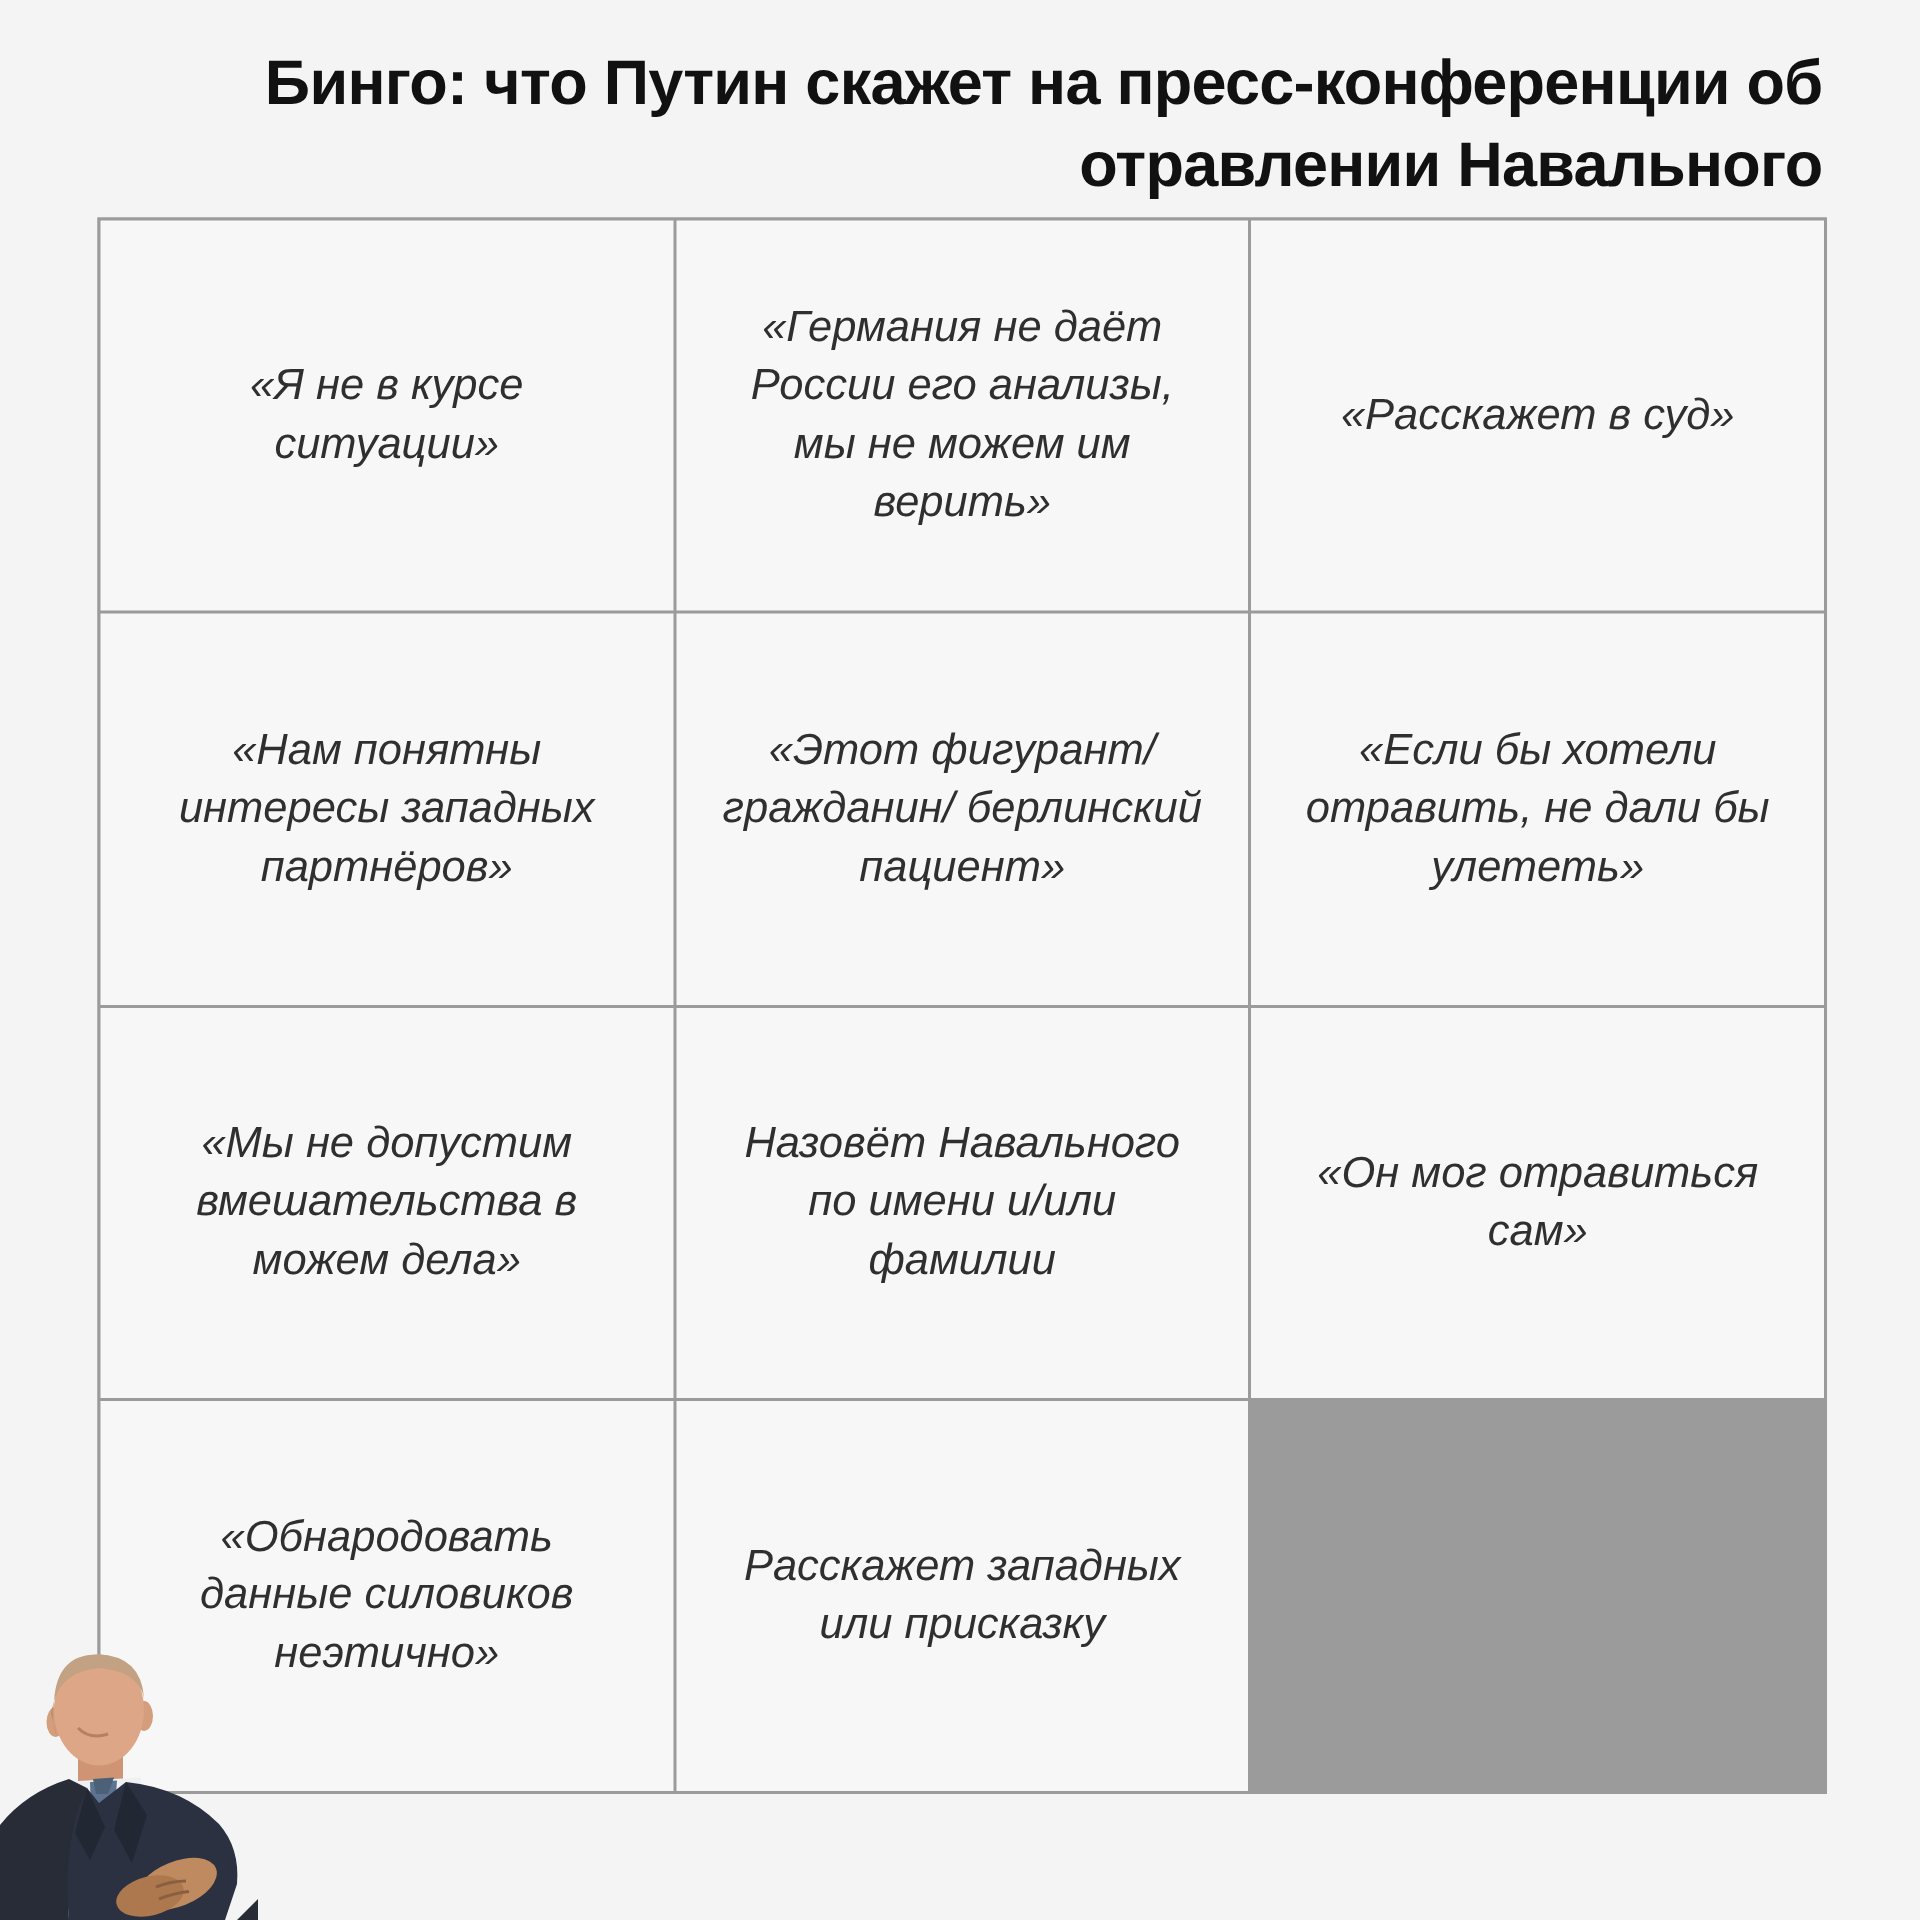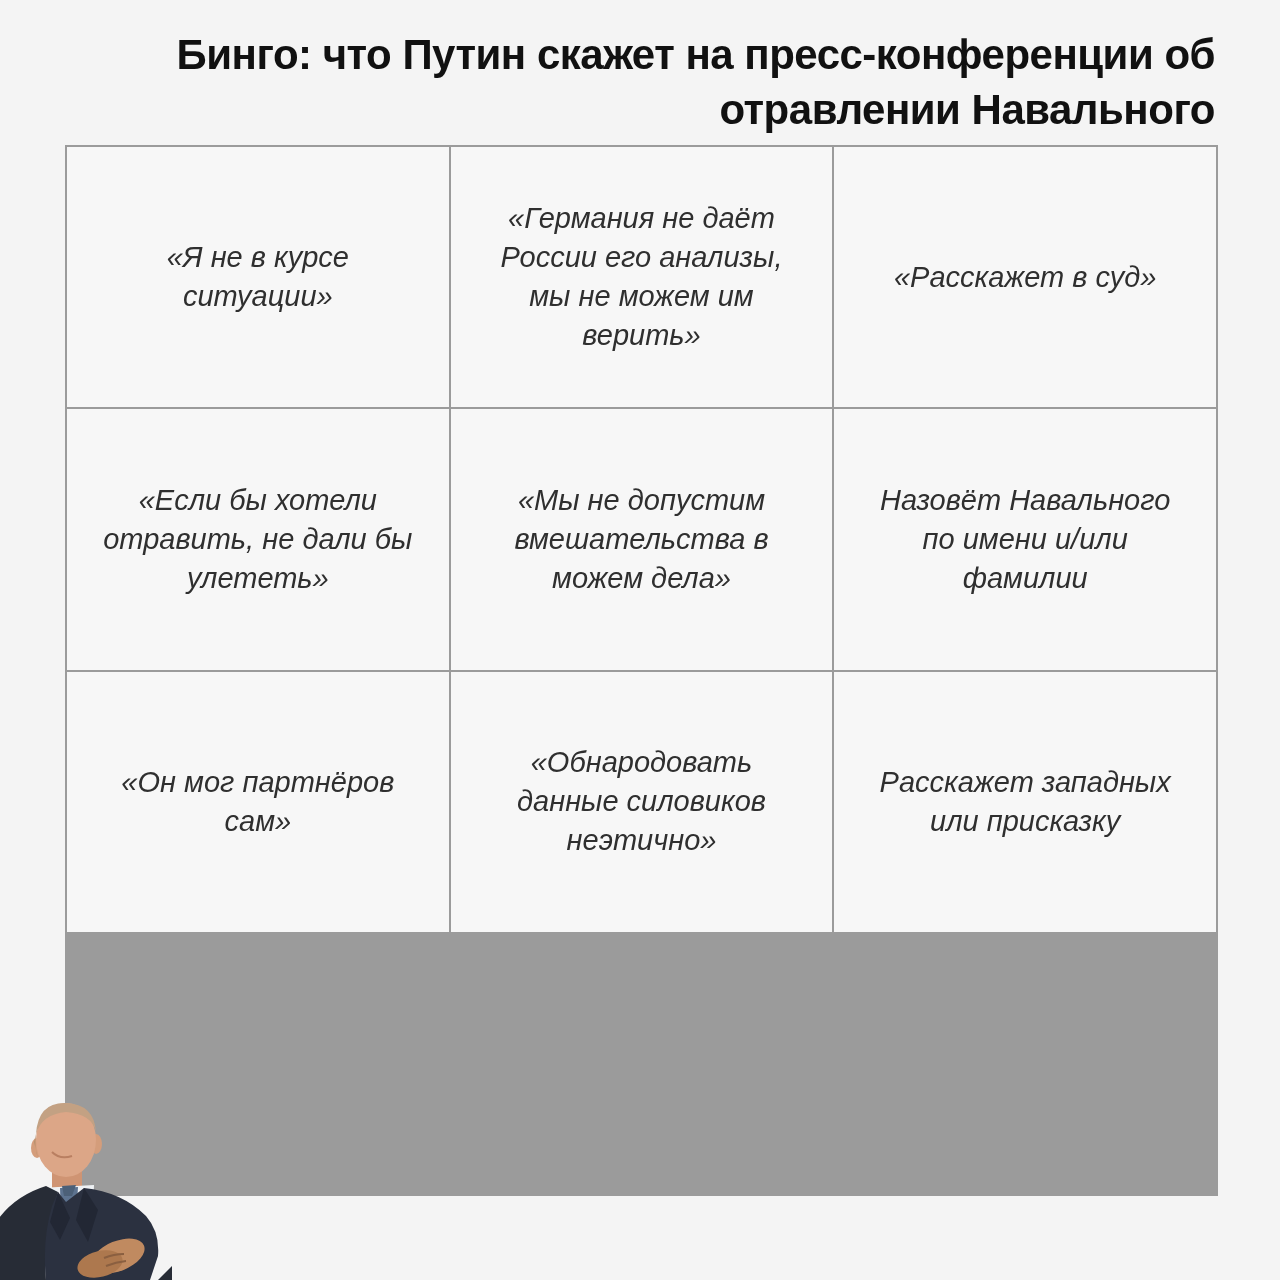--- a/index.html
+++ b/index.html
@@ -57,24 +57,26 @@
 <body>
 
 <div class="canvas">
 
   <div class="title">Бинго: что Путин скажет на пресс-конференции об отравлении Навального</div>
 
   <div class="grid">
     <div class="cell">«Я не в курсе ситуации»</div>
     <div class="cell">«Германия не даёт России его анализы, мы не можем им верить»</div>
     <div class="cell">«Расскажет в суд»</div>
+    <div class="cell">«Нам понятны интересы западных партнёров»</div>
+    <div class="cell">«Этот фигурант/ гражданин/ берлинский пациент»</div>
     <div class="cell">«Если бы хотели отравить, не дали бы улететь»</div>
     <div class="cell">«Мы не допустим вмешательства в можем дела»</div>
     <div class="cell">Назовёт Навального по имени и/или фамилии</div>
-    <div class="cell">«Он мог партнёров сам»</div>
+    <div class="cell">«Он мог отравиться сам»</div>
     <div class="cell">«Обнародовать данные силовиков неэтично»</div>
     <div class="cell">Расскажет западных или присказку</div>
   </div>
 
   <svg class="putin" viewBox="0 0 172 190" xmlns="http://www.w3.org/2000/svg">
 
     <rect x="52" y="78" width="30" height="26" fill="#cf9473"></rect>
 
     <ellipse cx="37" cy="58" rx="6" ry="10" fill="#d49d7b"></ellipse>
     <ellipse cx="96" cy="54" rx="6" ry="10" fill="#d49d7b"></ellipse>

